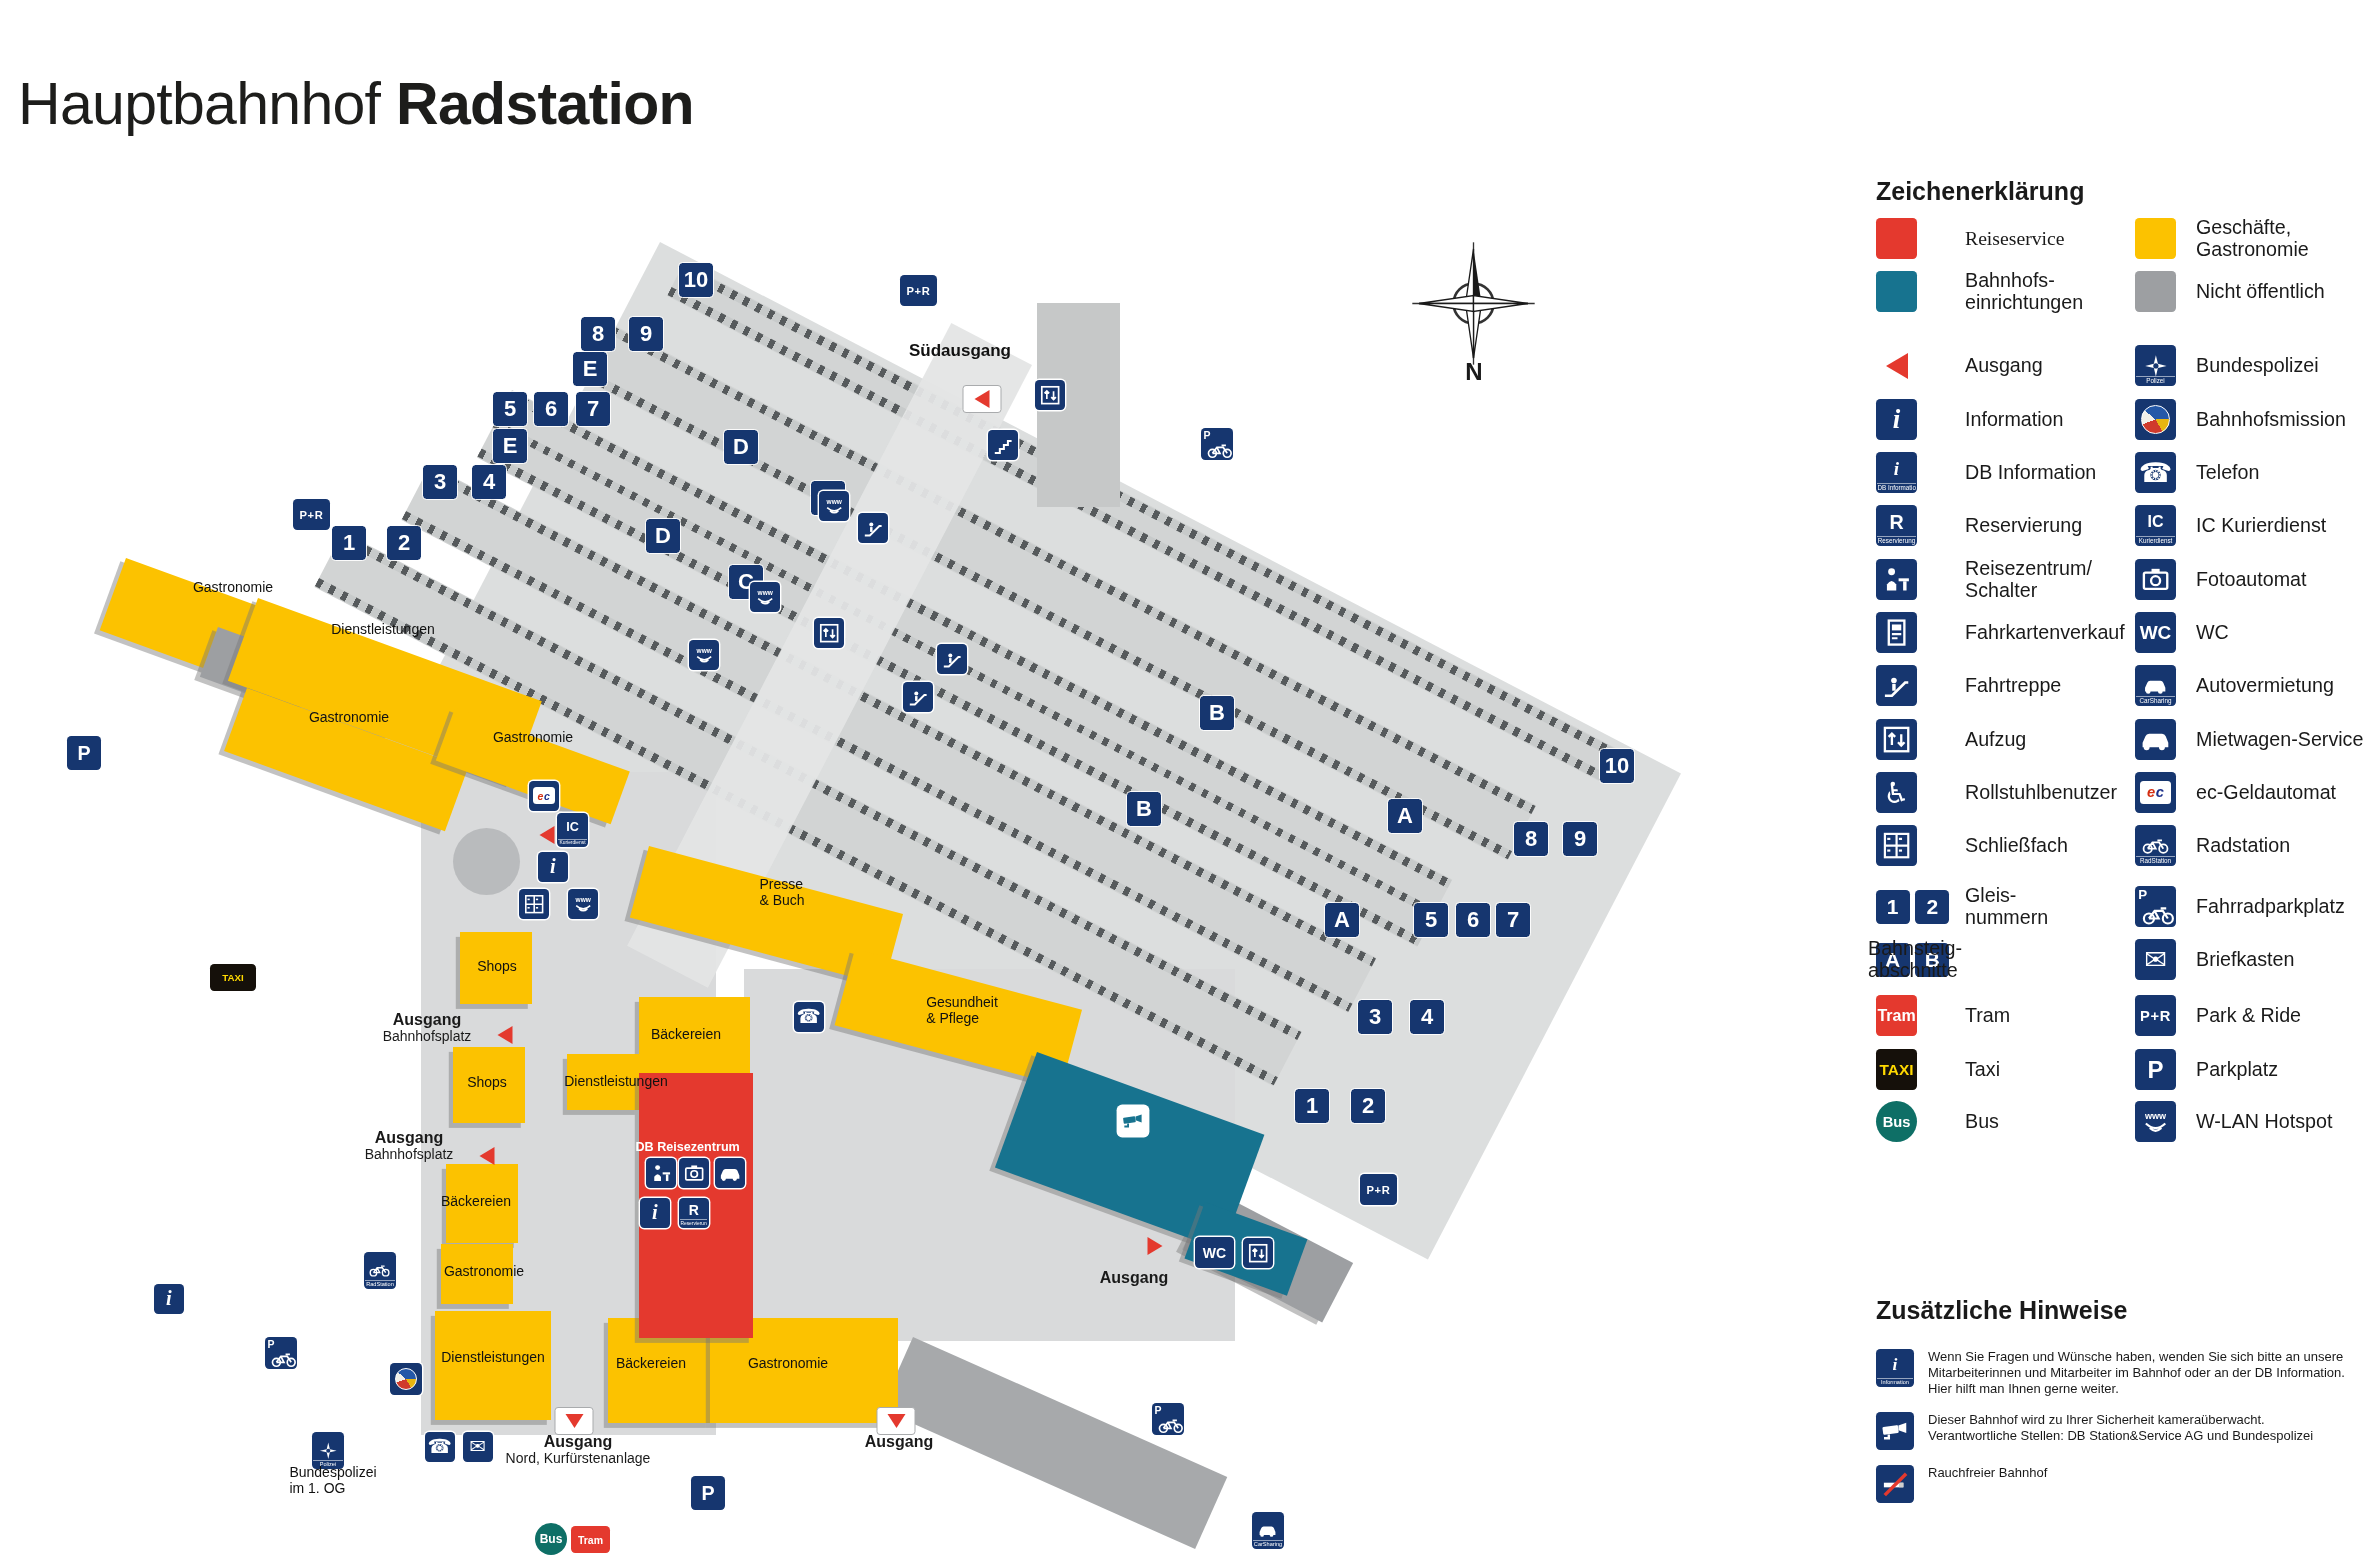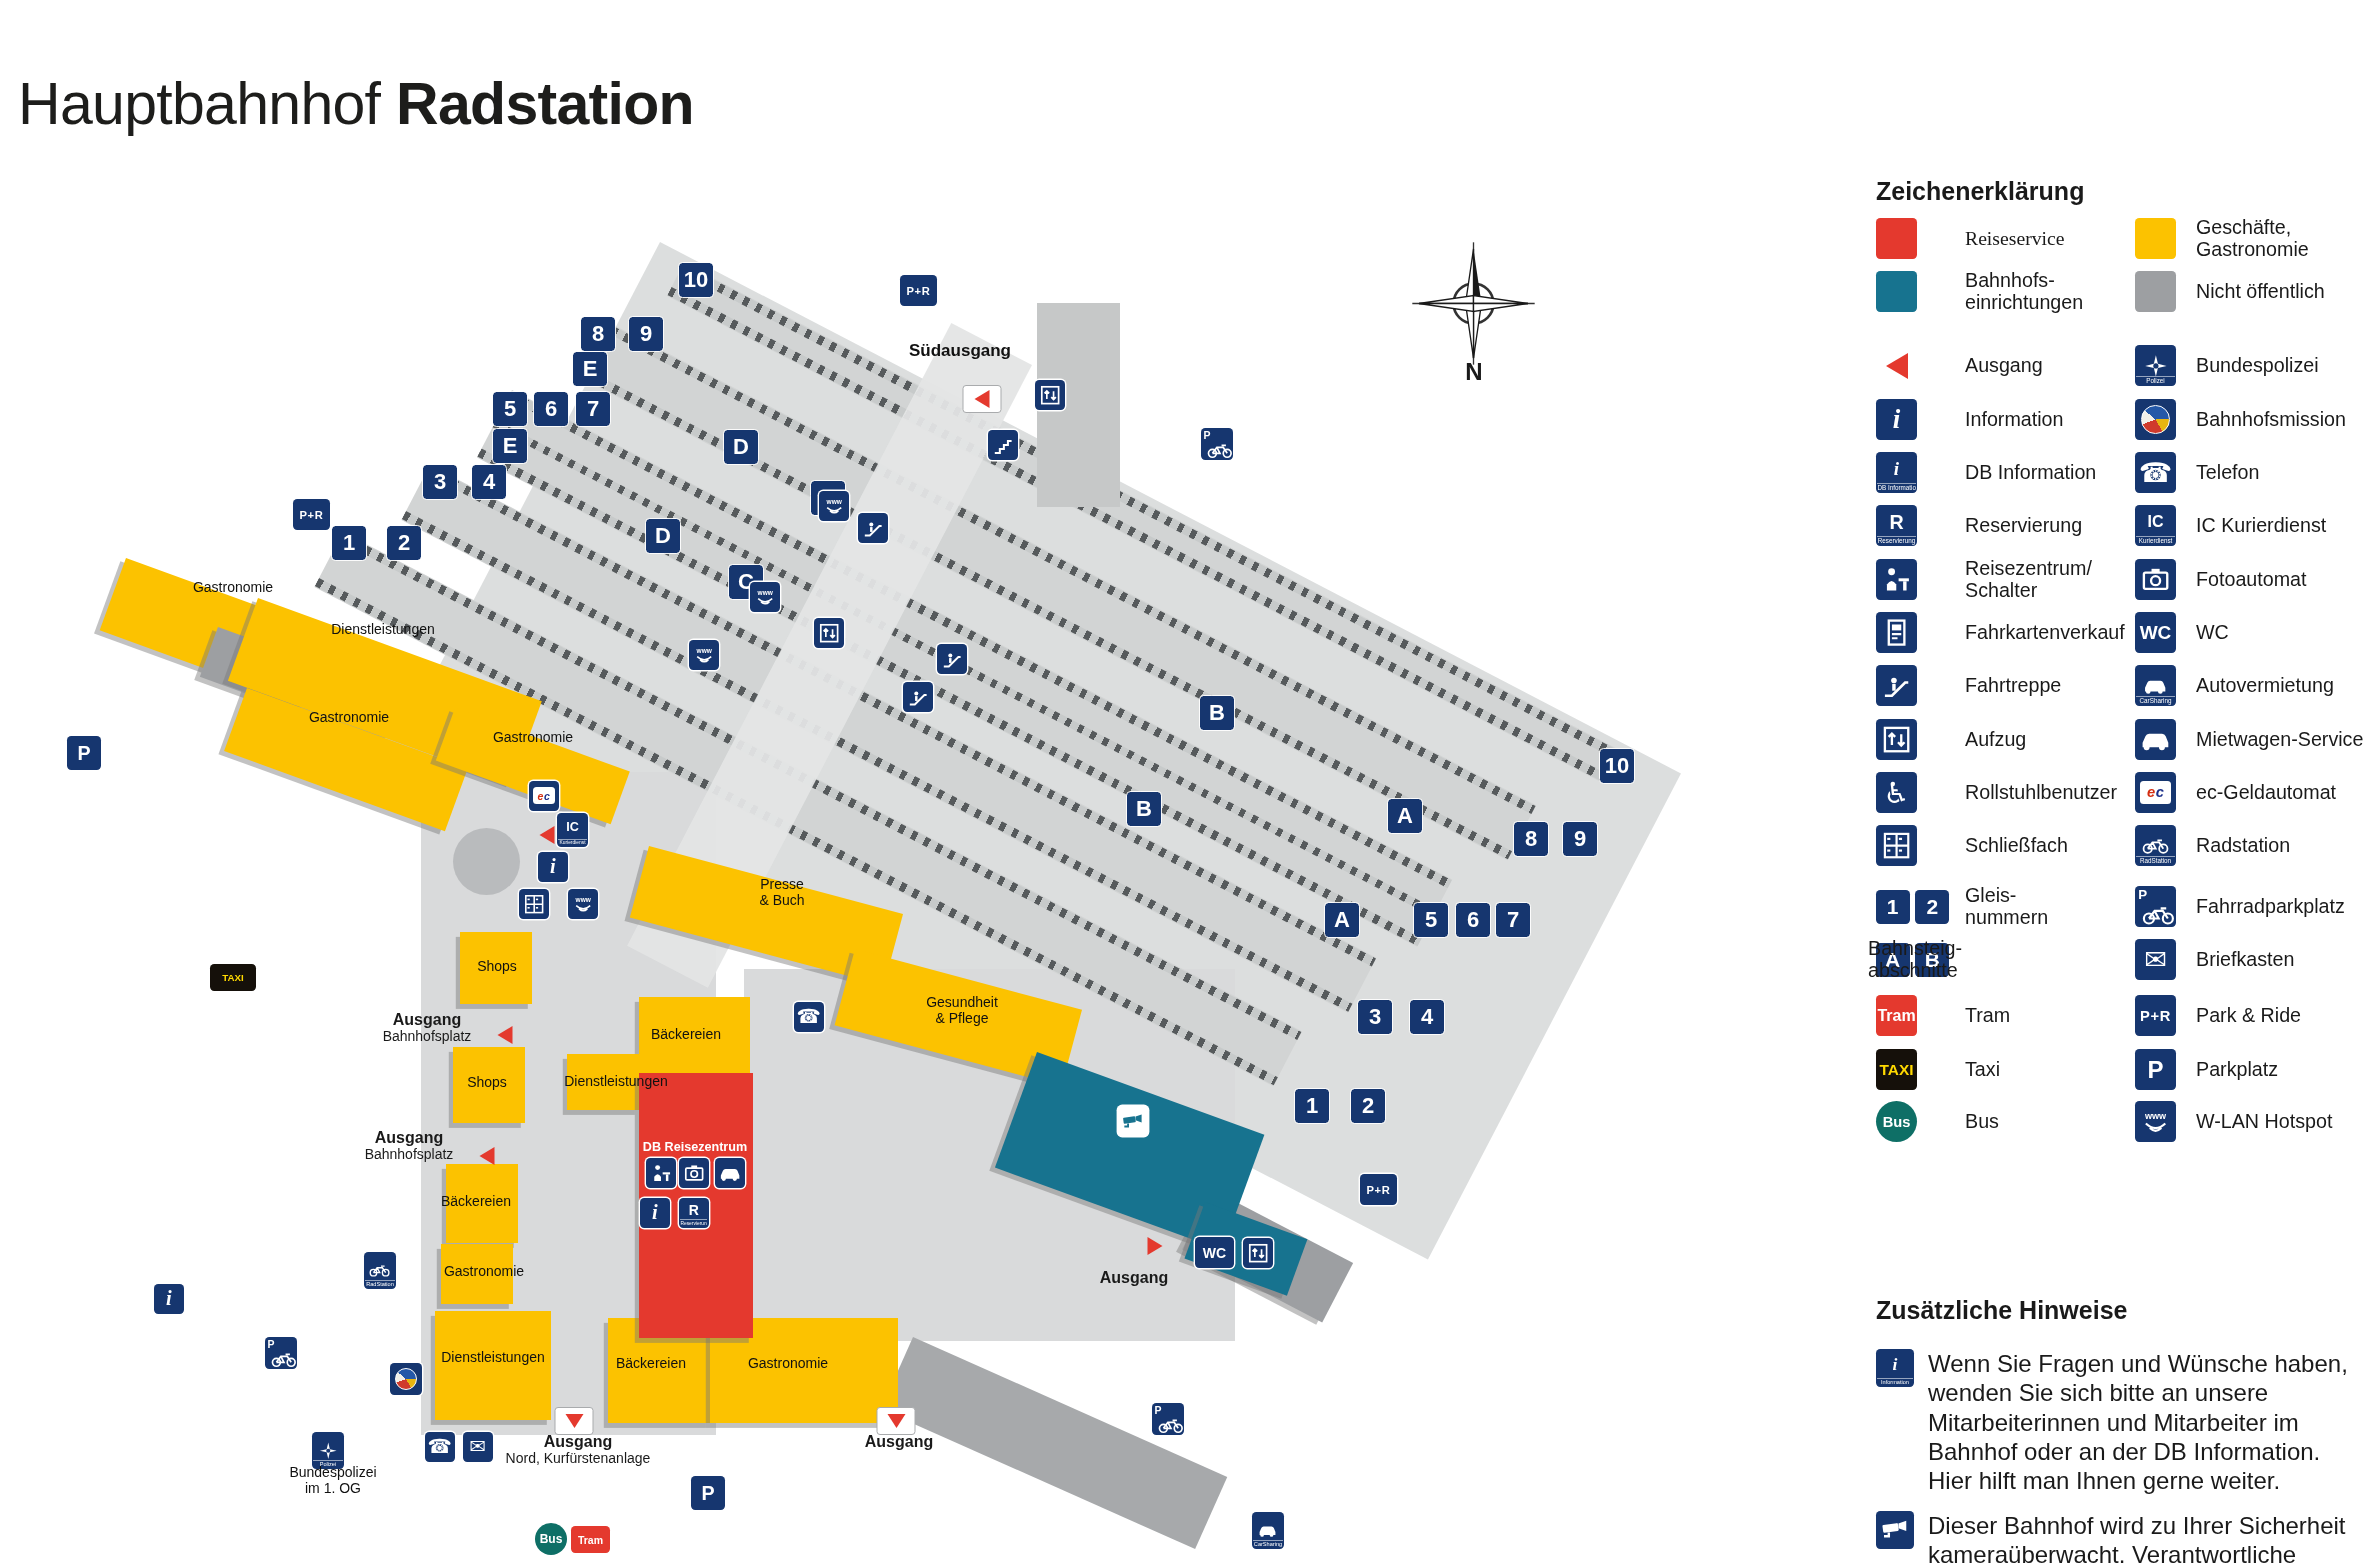--- a/index.html
+++ b/index.html
@@ -11,33 +11,33 @@
   #dblogo{position:absolute;left:2191px;top:15.4px;width:154px;height:101px;z-index:5}
   #compass{position:absolute;left:1407px;top:237px;width:133px;height:133px;z-index:2}
   #compass-n{position:absolute;left:1474px;top:372px;transform:translate(-50%,-50%);font-size:24px;font-weight:700;z-index:2}
   #map{position:absolute;inset:0;z-index:1}
   #legend{position:absolute;inset:0;z-index:3}
   .lg-head{position:absolute;left:1876px;top:177px;font-size:25px;font-weight:700}
   .lg-label{position:absolute;height:41px;display:flex;align-items:center;font-size:19.7px;line-height:1.08;white-space:pre-line}
   #notes{position:absolute;left:1876px;top:1296px;width:491px;z-index:3}
   .nt-head{font-size:25px;font-weight:700;margin-bottom:24px}
   .note{display:flex;gap:14px;margin-bottom:15.4px;align-items:flex-start}
-  .note p{font-size:24px;line-height:1.22;width:421px}
+  .note p{font-size:13px;line-height:1.22;width:421px}
   
   .blk{position:absolute}
   .bld3d{box-shadow:-4.2px 4.9px 0 rgba(120,120,120,.45)}
   .strip{background:#d2d4d4}
   .strip::before,.strip::after{content:"";position:absolute;left:0;right:0;height:8.4px;
     background:repeating-linear-gradient(90deg,#565a5c 0 5.6px,#c7caca 5.6px 14px)}
   .strip::before{top:1.4px}.strip::after{bottom:1.4px}
   .strip .mid{position:absolute;left:0;right:0;top:50%;margin-top:-4.2px;height:8.4px;
     background:repeating-linear-gradient(90deg,#565a5c 0 5.6px,#c7caca 5.6px 14px)}
   .badge{position:absolute;width:34px;height:34px;background:#16366f;color:#fff;display:flex;align-items:center;
     justify-content:center;font-size:22px;font-weight:700;border-radius:3.5px;z-index:8;outline:1.4px solid rgba(255,255,255,.9)}
-  .lbl{position:absolute;transform:translate(-50%,-50%);text-align:center;white-space:pre-line;z-index:9;color:#111}
+  .lbl{position:absolute;transform:translate(-50%,-50%);text-align:left;white-space:pre-line;z-index:9;color:#111}
   .lbl.bld{font-size:14px;line-height:1.12}
   .lbl.bldw{font-size:12.6px;font-weight:700;color:#fff;width:119px}
   .lbl.head{font-size:17px;font-weight:700}
   .lbl.sm{font-size:14px;line-height:1.15}
   .exitlbl{position:absolute;transform:translate(-50%,0);text-align:center;z-index:9}
   .exitlbl b{font-size:16px;display:block;line-height:1.1}
   .exitlbl span{font-size:14px;display:block;line-height:1.1}
   .ic{display:flex;align-items:center;justify-content:center;background:#16366f;color:#fff;border-radius:4.2px;
     position:relative;flex:0 0 auto}
   .ic.onmap{box-shadow:0 0 0 1.4px #fff}

